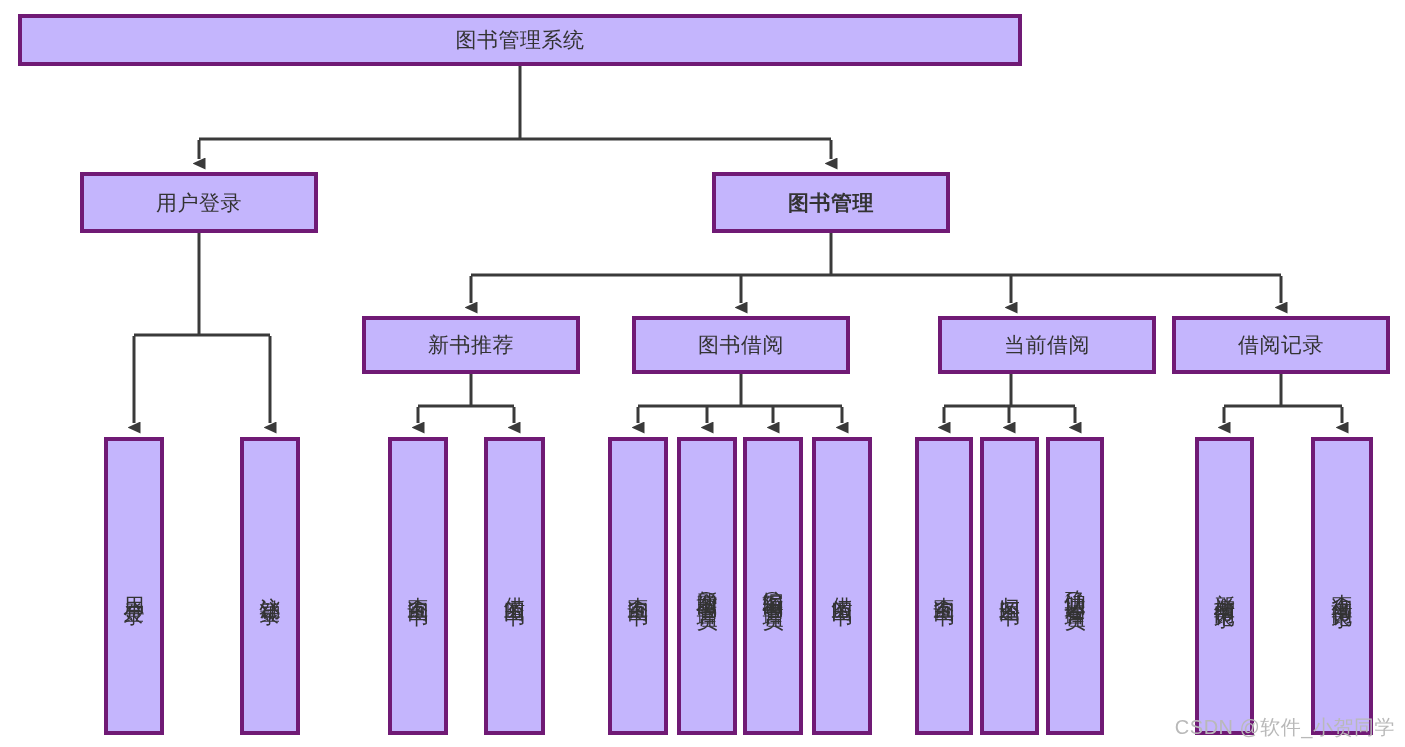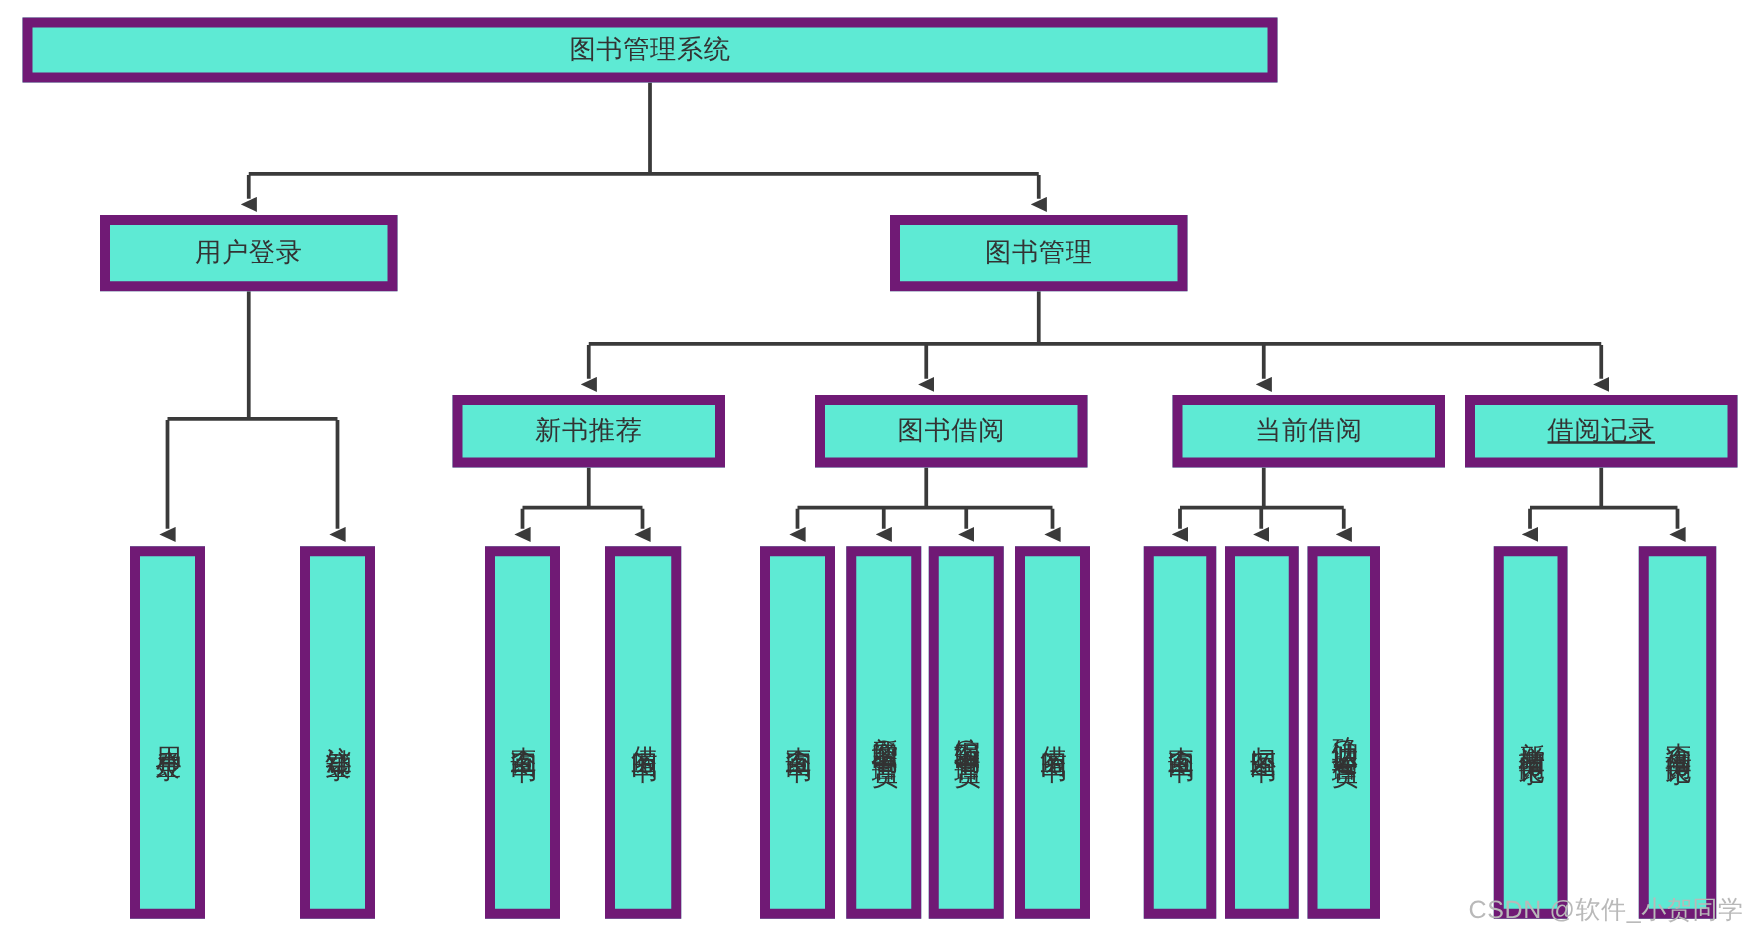--- a/index.html
+++ b/index.html
@@ -21,22 +21,22 @@
     position: absolute;
     left: 0;
     top: 0;
     width: 1405px;
     height: 747px;
     pointer-events: none;
   }
   .node {
     position: absolute;
     box-sizing: border-box;
-    background: #5eead4;
-    border: 8px solid #701a75;
+    background: #c4b5fd;
+    border: 4px solid #701a75;
     display: flex;
     align-items: center;
     justify-content: center;
     color: #333333;
     overflow: hidden;
   }
   .node-label {
     display: block;
     text-align: center;
     white-space: nowrap;
@@ -127,34 +127,34 @@
     </g>
   </svg>
 
   <div class="node horiz" id="node-root" style="left: 18px; top: 14px; width: 1004px; height: 52px;">
     <span class="node-label">图书管理系统</span>
   </div>
 
   <div class="node horiz" id="node-l2-0" style="left: 80px; top: 172px; width: 238px; height: 61px;">
     <span class="node-label">用户登录</span>
   </div>
-  <div class="node horiz" id="node-l2-1" style="left: 712px; top: 172px; width: 238px; height: 61px;">
+  <div class="node horiz" id="node-l2-1" style="left: 712px; top: 172px; width: 238px; height: 61px; font-weight: bold;">
     <span class="node-label">图书管理</span>
   </div>
 
   <div class="node horiz" id="node-l3-0" style="left: 362px; top: 316px; width: 218px; height: 58px;">
     <span class="node-label">新书推荐</span>
   </div>
-  <div class="node horiz" id="node-l3-1" style="left: 632px; top: 316px; width: 218px; height: 58px; margin-left: 20px;">
+  <div class="node horiz" id="node-l3-1" style="left: 632px; top: 316px; width: 218px; height: 58px;">
     <span class="node-label">图书借阅</span>
   </div>
   <div class="node horiz" id="node-l3-2" style="left: 938px; top: 316px; width: 218px; height: 58px;">
     <span class="node-label">当前借阅</span>
   </div>
-  <div class="node horiz" id="node-l3-3" style="left: 1172px; top: 316px; width: 218px; height: 58px; text-decoration: underline;">
+  <div class="node horiz" id="node-l3-3" style="left: 1172px; top: 316px; width: 218px; height: 58px;">
     <span class="node-label">借阅记录</span>
   </div>
 
   <div class="node vert" id="node-leaf-0" style="left: 104px; top: 437px; width: 60px; height: 298px;">
     <span class="node-label">用户登录</span>
   </div>
   <div class="node vert" id="node-leaf-1" style="left: 240px; top: 437px; width: 60px; height: 298px;">
     <span class="node-label">注销登录</span>
   </div>
   <div class="node vert" id="node-leaf-2" style="left: 388px; top: 437px; width: 60px; height: 298px;">

